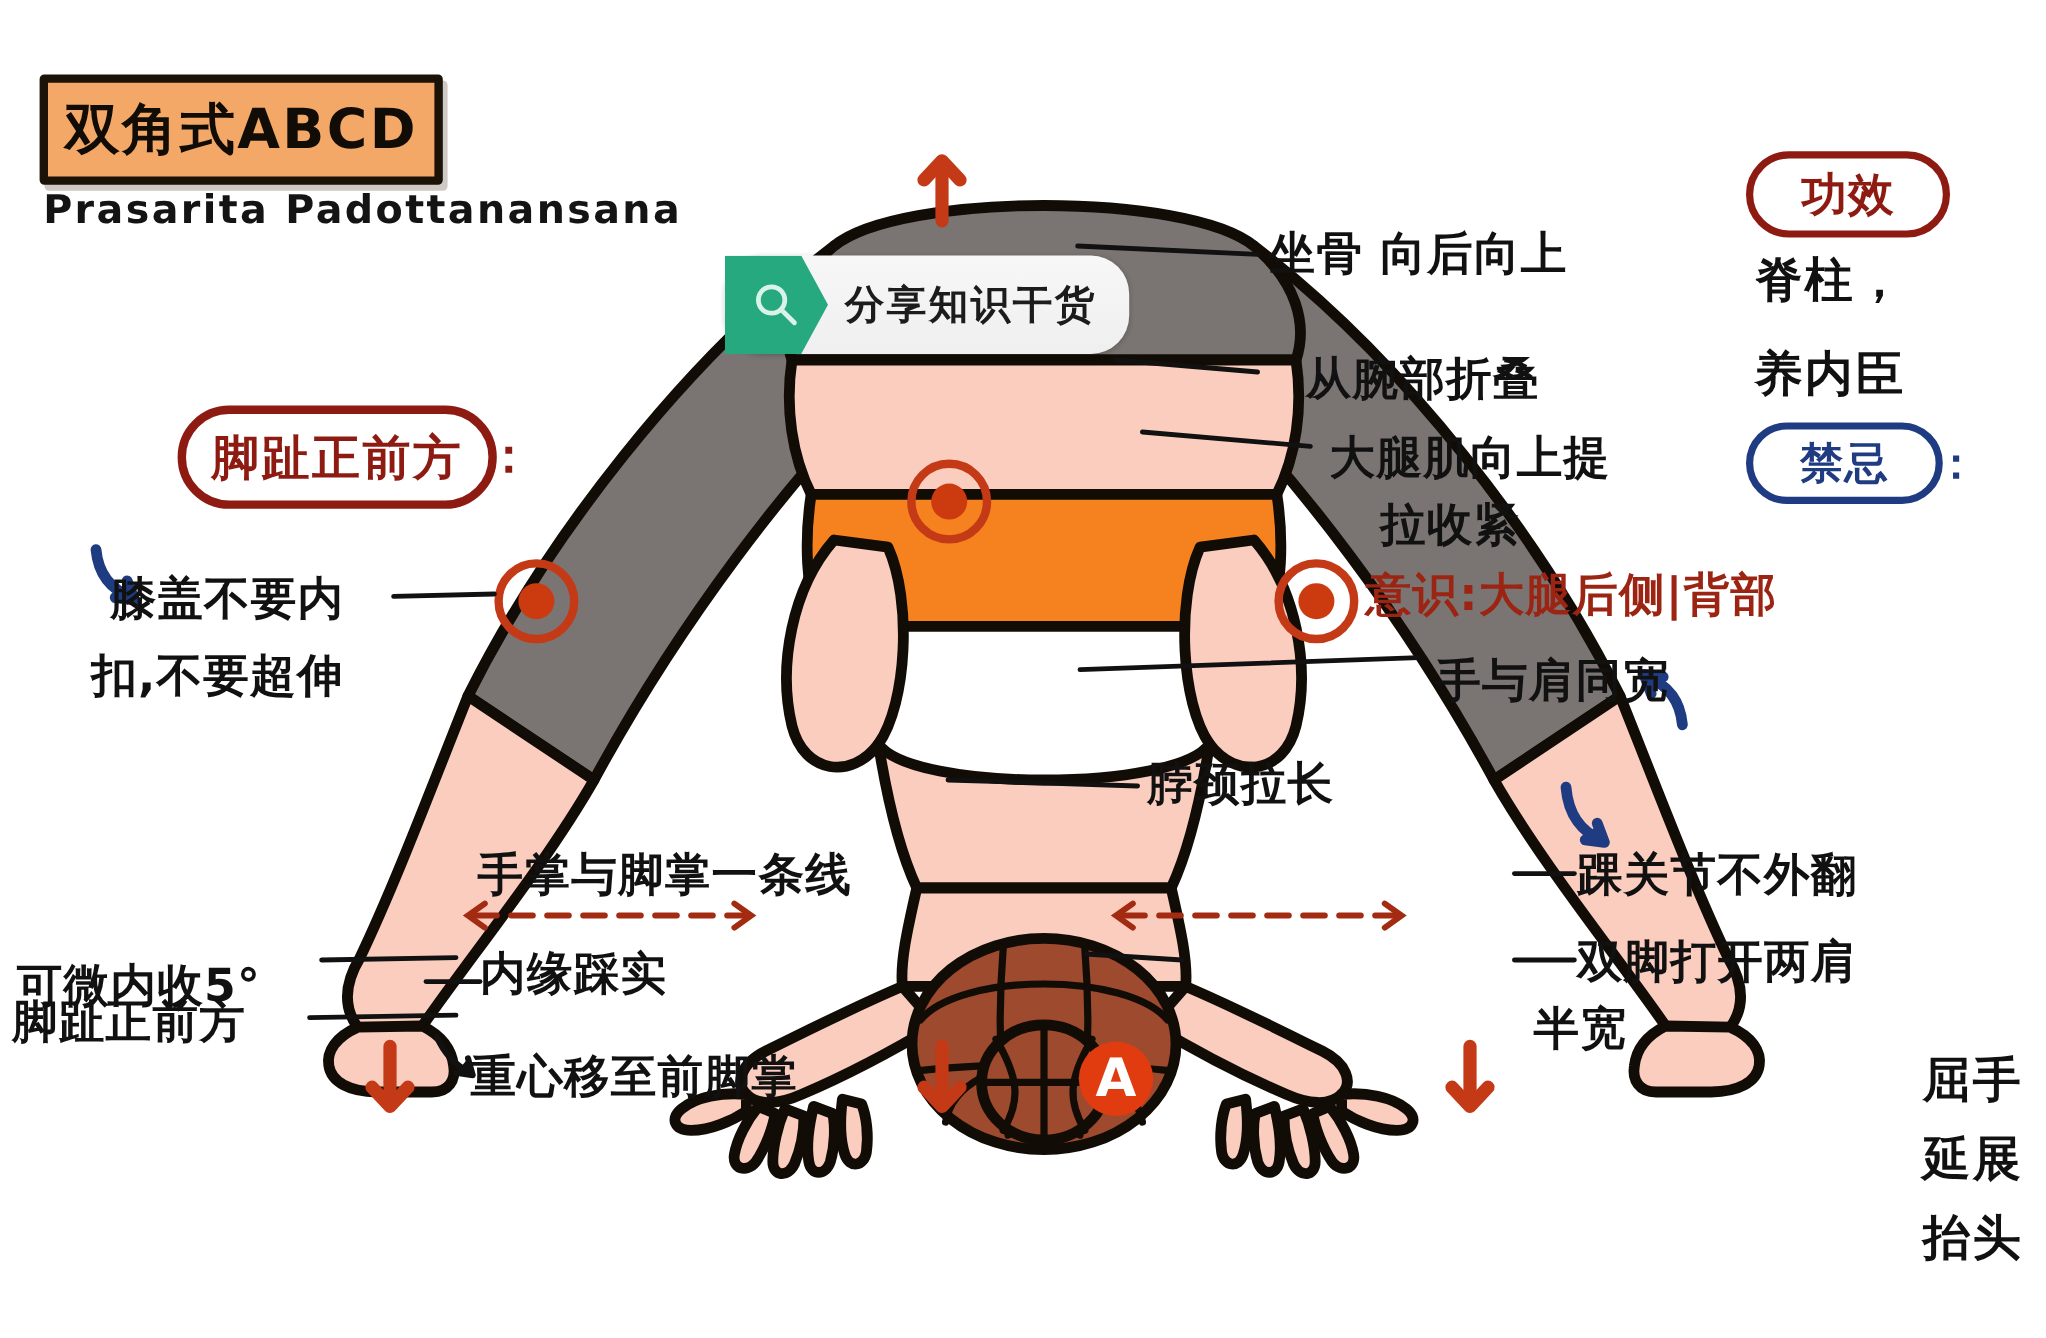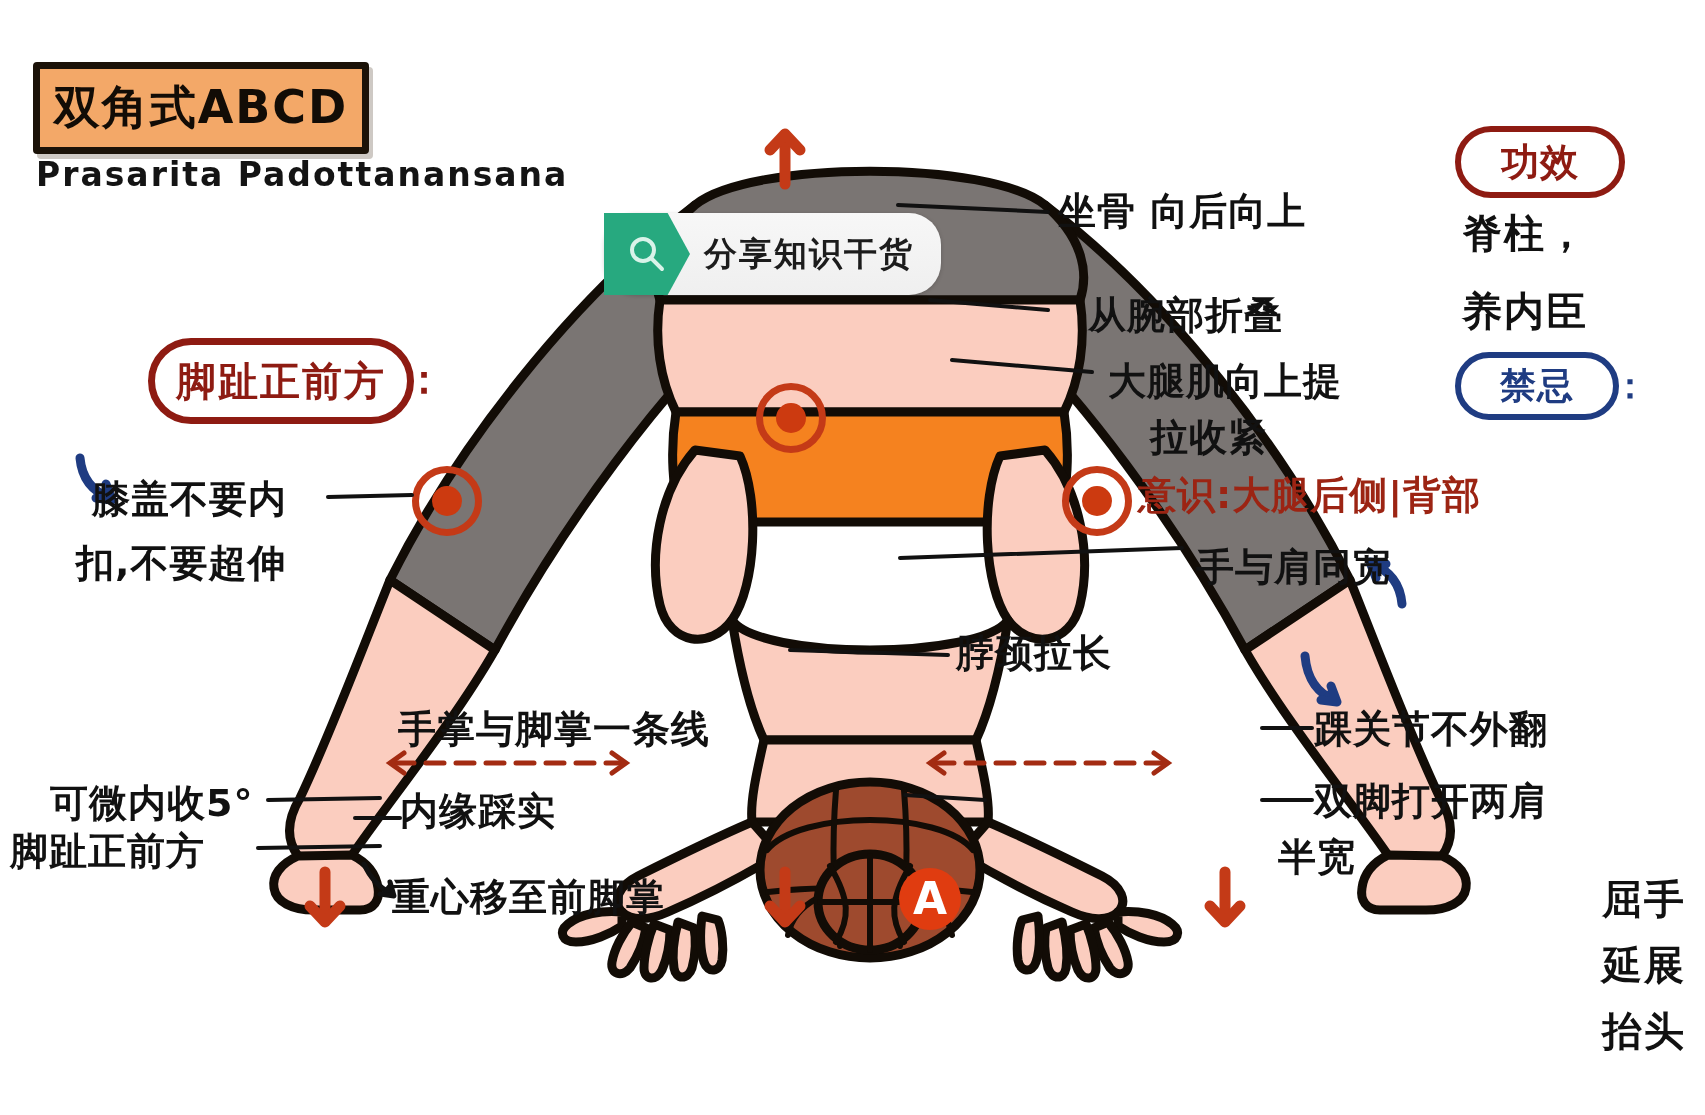--- a/index.html
+++ b/index.html
@@ -260,21 +260,21 @@
   <div class="abs an" style="left:1150px;top:414px;">拉收紧</div>
   <div class="abs an an-red" style="left:1138px;top:472px;">意识:大腿后侧|背部</div>
   <div class="abs an" style="left:1196px;top:544px;">手与肩同宽</div>
   <div class="abs an" style="left:956px;top:630px;">脖颈拉长</div>
   <div class="abs an" style="left:1314px;top:706px;">踝关节不外翻</div>
   <div class="abs an" style="left:1314px;top:778px;">双脚打开两肩</div>
   <div class="abs an" style="left:1278px;top:834px;">半宽</div>
 
   <div class="abs an" style="left:92px;top:476px;">膝盖不要内</div>
   <div class="abs an" style="left:76px;top:540px;">扣,不要超伸</div>
-  <div class="abs an" style="left:14px;top:780px;margin-left:36px;">可微内收5°</div>
+  <div class="abs an" style="left:14px;top:798px;">可微内收5°</div>
   <div class="abs an" style="left:10px;top:828px;">脚趾正前方</div>
   <div class="abs an" style="left:398px;top:706px;">手掌与脚掌一条线</div>
   <div class="abs an" style="left:400px;top:788px;">内缘踩实</div>
   <div class="abs an" style="left:392px;top:874px;">重心移至前脚掌</div>
 
   <div class="abs" id="badge-a">
     <span>A</span>
   </div>
 
 </div>

